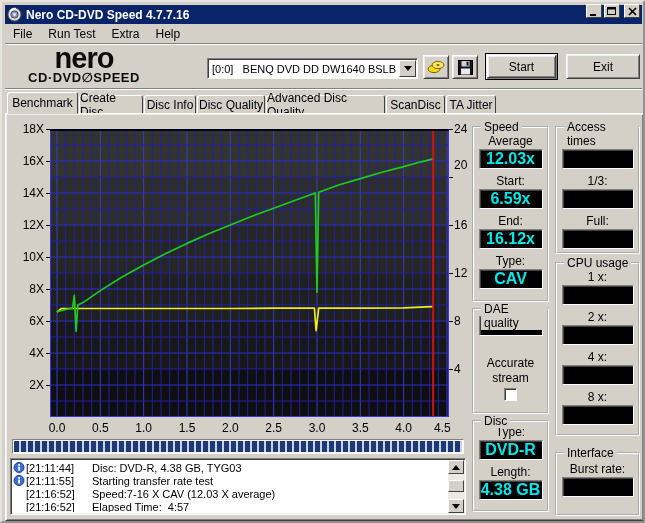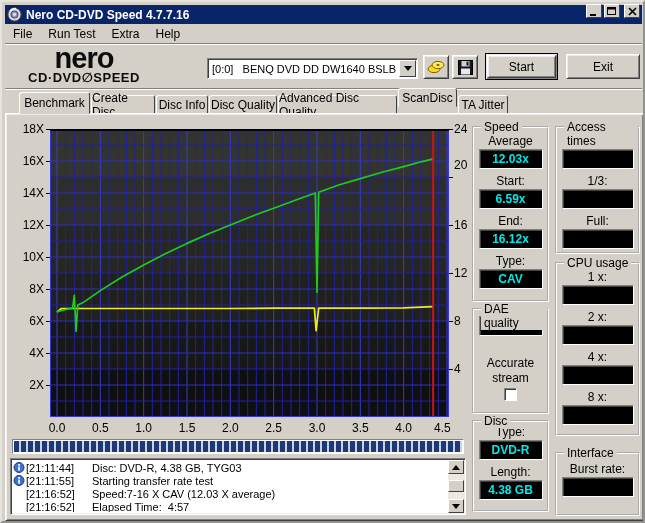--- a/index.html
+++ b/index.html
@@ -28,21 +28,21 @@
   .arrow-dn{width:0;height:0;border-left:4px solid transparent;border-right:4px solid transparent;border-top:5px solid #000;}
   .toolbtn{width:26px;height:24px;background:#d4d0c8;border:1px solid;border-color:#fff #404040 #404040 #fff;
     box-shadow:inset 1px 1px 0 #ececec,inset -1px -1px 0 #808080;display:flex;align-items:center;justify-content:center;}
   .pushbtn{background:#d4d0c8;border:1px solid;border-color:#fff #404040 #404040 #fff;
     box-shadow:inset 1px 1px 0 #ececec,inset -1px -1px 0 #808080;font-size:12px;display:flex;align-items:center;justify-content:center;}
   .defaultbtn{border:1px solid #000;padding:1px;background:#000;}
   .defaultbtn .inner{width:100%;height:100%;background:#d4d0c8;border:1px solid;border-color:#fff #404040 #404040 #fff;
     box-shadow:inset 1px 1px 0 #ececec,inset -1px -1px 0 #808080;font-size:12px;display:flex;align-items:center;justify-content:center;}
   
   .tab{background:#d4d0c8;border:1px solid;border-color:#fff #404040 #d4d0c8 #fff;
-    border-top-left-radius:3px;border-top-right-radius:3px;font-size:12px;display:flex;align-items:center;justify-content:center;margin-left:12px;}
+    border-top-left-radius:3px;border-top-right-radius:3px;font-size:12px;display:flex;align-items:center;justify-content:center;}
   .tab.active{z-index:5;}
   .tabpanel{left:3px;top:111px;width:639px;height:408px;background:#d4d0c8;
     border:1px solid;border-color:#fff #404040 #404040 #fff;box-shadow:inset 1px 1px 0 #ececec,inset -1px -1px 0 #808080;}
   
   #plot{left:48px;top:127px;z-index:2;}
   .ticklab{position:absolute;font-size:12px;color:#000;z-index:3;}
   .tickmark{position:absolute;height:1px;background:#000;z-index:3;}
   
   .progress{left:10px;top:437px;width:452px;height:15px;border:1px solid;border-color:#808080 #fff #fff #808080;
     background:#fff;padding:1px;}
@@ -60,21 +60,21 @@
     display:flex;align-items:center;justify-content:center;}
   .sthumb{position:absolute;left:0;width:16px;height:12px;background:#d4d0c8;border:1px solid;border-color:#fff #404040 #404040 #fff;}
   .arrow-up{width:0;height:0;border-left:4px solid transparent;border-right:4px solid transparent;border-bottom:5px solid #000;}
   
   .group{border:2px groove #fff;padding-top:6px;}
   .gtitle{position:absolute;top:-8px;left:7px;background:#d4d0c8;padding:0 3px;font-size:12px;}
   .field{text-align:center;}
   .flabel{font-size:12px;display:block;margin-bottom:1px;}
   .vbox{height:20px;margin:0 auto 5px auto;background:#000;border:1px solid;border-color:#808080 #fff #fff #808080;
     box-shadow:inset 1px 1px 0 #404040;display:flex;align-items:center;justify-content:center;
-    color:#00e8e8;font-weight:bold;font-size:12px;}
+    color:#00e8e8;font-weight:bold;font-size:16px;}
   .w64{width:64px;} .w72{width:72px;}
   .checkbox{width:13px;height:13px;margin:3px auto 0 auto;background:#fff;border:1px solid;border-color:#808080 #fff #fff #808080;box-shadow:inset 1px 1px 0 #404040;}
 </style>
 </head>
 <body>
 
 <div class="window">
 
   <div class="abs titlebar">
     <svg width="15" height="15">
@@ -143,21 +143,21 @@
   <div class="abs pushbtn defaultbtn" style="left:483px;top:51px;width:73px;height:27px">
     <span class="inner">Start</span>
   </div>
   <div class="abs divider" style="left:3px;top:86px;width:637px"></div>
 
   <div class="abs tab active" style="left:5px;top:90px;width:71px;height:22px">Benchmark</div>
   <div class="abs tab" style="left:77px;top:93px;width:64px;height:19px">Create Disc</div>
   <div class="abs tab" style="left:142px;top:93px;width:52px;height:19px">Disc Info</div>
   <div class="abs tab" style="left:195px;top:93px;width:68px;height:19px">Disc Quality</div>
   <div class="abs tab" style="left:264px;top:93px;width:119px;height:19px">Advanced Disc Quality</div>
-  <div class="abs tab" style="left:384px;top:86px;width:59px;height:19px">ScanDisc</div>
+  <div class="abs tab" style="left:384px;top:93px;width:59px;height:19px">ScanDisc</div>
   <div class="abs tab" style="left:444px;top:93px;width:50px;height:19px">TA Jitter</div>
 
   <div class="abs tabpanel"></div>
 
   <svg id="plot" class="abs" width="399" height="288">
       <rect x="0" y="0" width="399" height="48" fill="#34342f"></rect>
       <rect x="0" y="48" width="399" height="48" fill="#2d2d29"></rect>
       <rect x="0" y="96" width="399" height="48" fill="#262623"></rect>
       <rect x="0" y="144" width="399" height="48" fill="#20201d"></rect>
       <rect x="0" y="192" width="399" height="48" fill="#181816"></rect>

